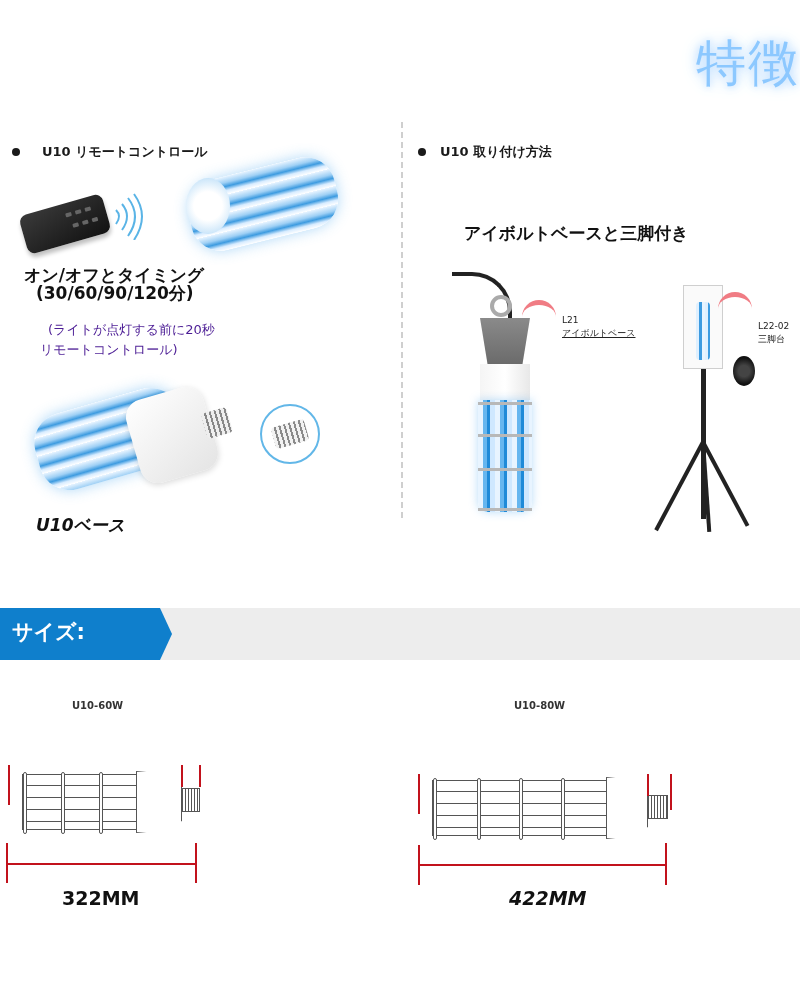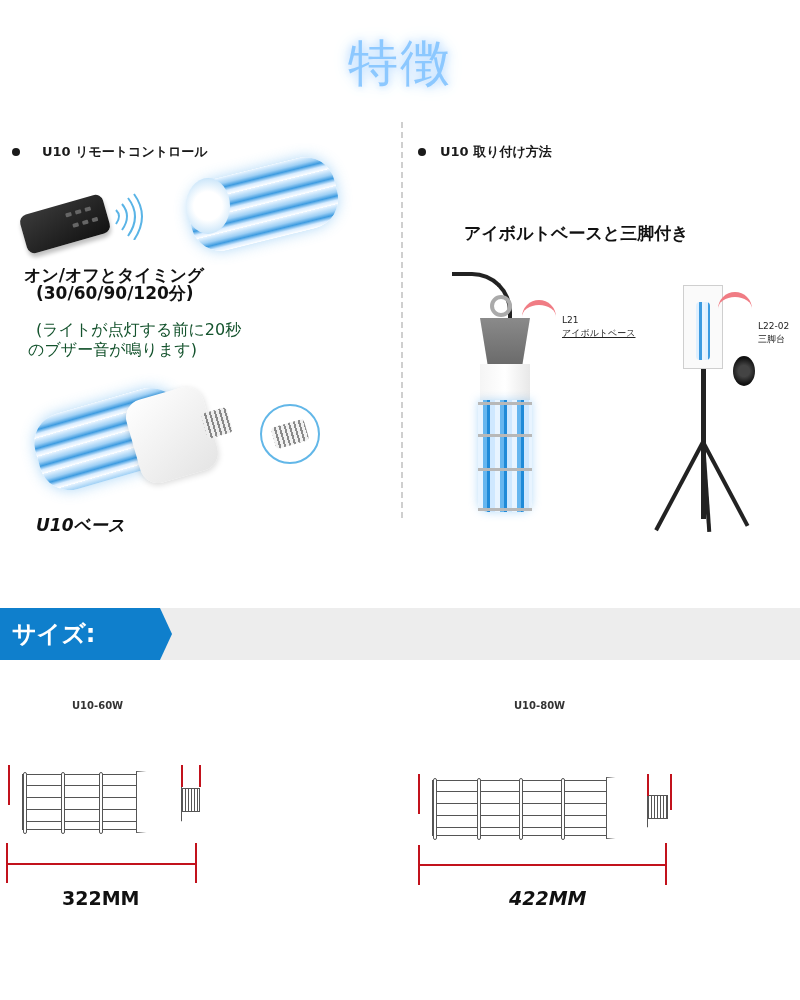--- a/index.html
+++ b/index.html
@@ -1,33 +1,33 @@
 <!DOCTYPE html>
 <html><head>
 <meta charset="utf-8">
 <style>
   * { margin:0; padding:0; box-sizing:border-box; }
   body { width:800px; height:1000px; background:#ffffff; position:relative; overflow:hidden;
          font-family:"DejaVu Sans", sans-serif; color:#111; }
   .abs { position:absolute; }
 
   
-  .title { left:0; top:30px; width:800px; text-align:center; font-size:50px; color:#8cc8ff;
+  .title { left:0; top:30px; width:800px; text-align:right; font-size:50px; color:#8cc8ff;
            letter-spacing:2px;
            text-shadow: 0 0 6px #cfe6ff, 0 0 12px #b9dcff, 0 0 20px #d7ebff, 1px 1px 0 #ffffff; }
 
   
   .bullet-head { font-size:13px; font-weight:bold; color:#1a1a1a; display:flex; align-items:center;justify-content:center; }
   .bullet-dot { width:8px; height:8px; border-radius:50%; background:#1a1a1a; margin-right:22px; }
   .bullet-dot.r { margin-right:14px; }
 
   .divider { left:401px; top:122px; width:0; height:396px; border-left:2px dashed #cfcfcf; }
 
   .big-text { font-size:17px; font-weight:bold; color:#111; }
-  .small-text { font-size:16px; color:#14532d; line-height:20px; }
+  .small-text { font-size:13px; color:#4c1d95; line-height:20px;margin-left:12px; }
 
   
   .remote { left:22px; top:204px; width:86px; height:40px; background:linear-gradient(160deg,#3a3a3a,#121212);
             border-radius:8px; transform:rotate(-16deg); box-shadow:0 4px 4px rgba(0,0,0,.25); }
   .remote .btn { position:absolute; width:6px; height:4px; background:#666; border-radius:1px; }
   .waves { left:110px; top:192px; width:40px; height:48px; }
 
   .lamp { border-radius:30px; overflow:hidden;
           background:repeating-linear-gradient(180deg,#e8f4ff 0px,#9fd0f5 6px,#3d9be0 10px,#d8ecff 14px,#ffffff 18px);
           box-shadow:0 0 14px rgba(80,170,240,.45); }
@@ -62,21 +62,21 @@
   .tripod-panel i { position:absolute; left:12px; top:16px; width:14px; height:58px; border-radius:4px;
                     background:repeating-linear-gradient(90deg,#dff0ff 0 3px,#3d9be0 3px 6px,#e8f4ff 6px 9px); }
   .pole { left:701px; top:369px; width:5px; height:150px; background:#222; }
   .leg { height:4px; background:#222; transform-origin:left center; }
   .reel { left:733px; top:356px; width:22px; height:30px; border-radius:50%; background:radial-gradient(circle,#444 30%,#111 70%); }
 
   
   .banner { left:0; top:608px; width:800px; height:52px; background:#ededed; }
   .banner-blue { left:0; top:608px; width:172px; height:52px; background:#0f7fcc;
                  clip-path:polygon(0 0,160px 0,172px 26px,160px 52px,0 52px); }
-  .banner-text { left:12px; top:618px; font-size:24px; font-weight:bold; color:#ffffff; }
+  .banner-text { left:12px; top:618px; font-size:21px; font-weight:bold; color:#ffffff; }
 
   .model-label { font-size:10px; font-weight:bold; color:#333; }
 
   
   .drawing { height:56px; border:1px solid #555; background:
              linear-gradient(180deg,transparent 10px,#555 10px 11px,transparent 11px 22px,#555 22px 23px,transparent 23px 34px,#555 34px 35px,transparent 35px 46px,#555 46px 47px,transparent 47px); }
   .rib { position:absolute; top:-3px; width:4px; height:62px; border:1px solid #555; background:#fff; border-radius:2px; }
   .head { height:62px; border:1px solid #555; background:#fff; clip-path:polygon(0 0,85% 6%,100% 20%,100% 80%,85% 94%,0 100%); }
   .tick { width:2px; background:#c2121c; }
   .hline { height:2px; background:#c2121c; }
@@ -105,21 +105,21 @@
   <path d="M12 12 Q22 24 12 38" stroke="#5ab4e6" stroke-width="2" fill="none"></path>
   <path d="M18 6 Q32 24 18 44" stroke="#5ab4e6" stroke-width="2" fill="none"></path>
   <path d="M24 2 Q40 24 24 48" stroke="#5ab4e6" stroke-width="2" fill="none"></path>
 </svg>
 <div class="abs lamp lamp1"></div>
 <div class="abs" style="left:186px; top:178px; width:44px; height:56px; border-radius:50%; background:radial-gradient(circle,#ffffff 40%,#d0e8fa 75%,#8cc6f0);"></div>
 
 <div class="abs big-text" style="left:24px; top:264px;">オン/オフとタイミング</div>
 <div class="abs big-text" style="left:36px; top:282px;">(30/60/90/120分)</div>
 <div class="abs small-text" style="left:36px; top:320px;">(ライトが点灯する前に20秒</div>
-<div class="abs small-text" style="left:28px; top:340px;">のブザー音が鳴ります)</div>
+<div class="abs small-text" style="left:28px; top:340px;">リモートコントロール)</div>
 
 <div class="abs lamp lamp2"></div>
 <div class="abs lamp2-cap"></div>
 <div class="abs lamp2-screw"></div>
 <div class="abs screw-circle">
     <span></span>
   </div>
 <div class="abs big-text" style="left:36px; top:514px;font-style:italic;">U10ベース</div>
 
 <div class="abs divider"></div>

